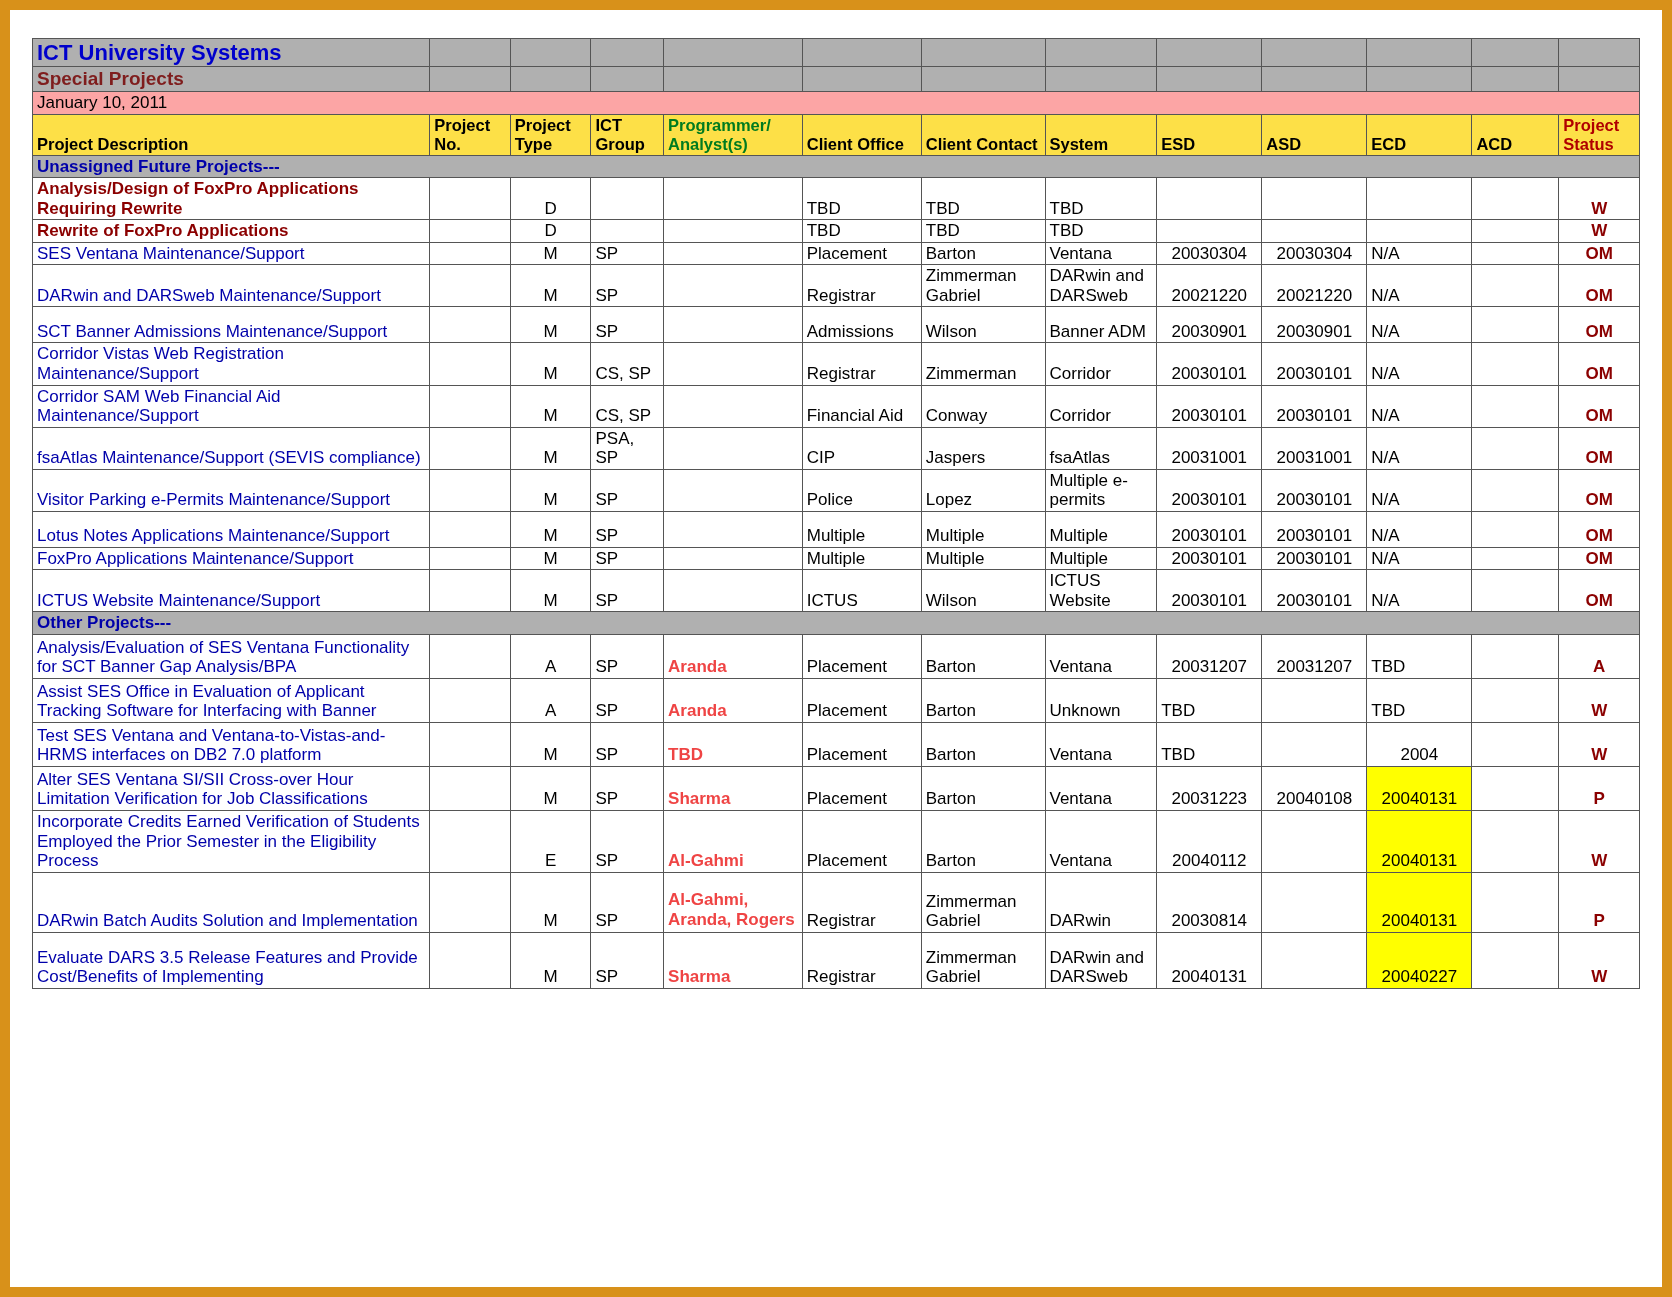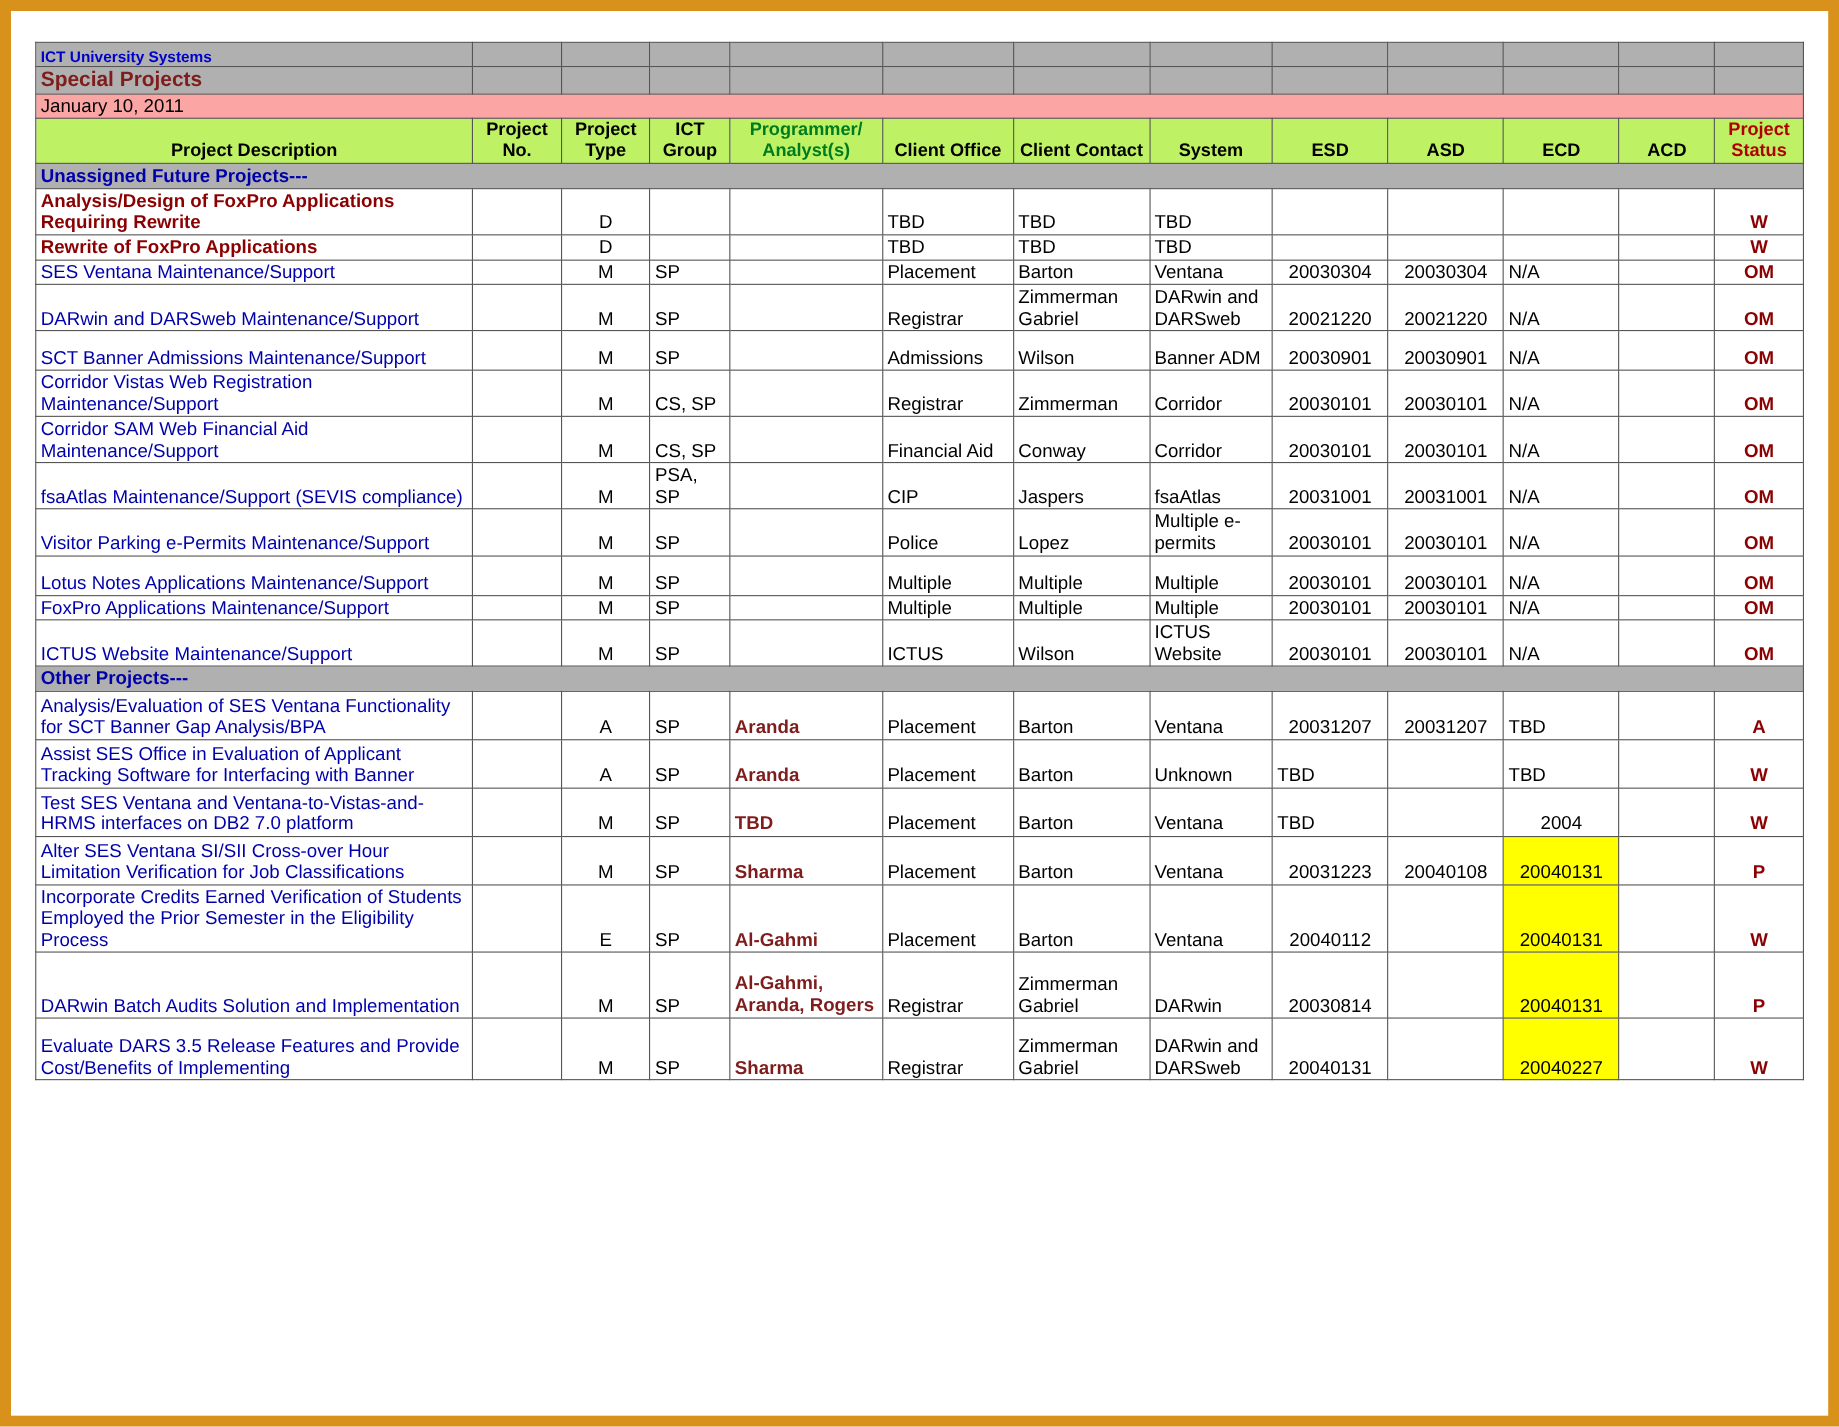--- a/index.html
+++ b/index.html
@@ -27,53 +27,53 @@
     padding: 1px 4px;
     vertical-align: bottom;
     background: #fff;
   }
   .title-bar td {
     background: #b0b0b0;
     font-weight: bold;
   }
   .title-org {
     color: #0000cc;
-    font-size: 14px;
+    font-size: 22px;
   }
   .title-sub {
     color: #7f1d1d;
     font-size: 19px;
   }
   .date-row td {
     background: #fca5a5;
     font-weight: normal;
     color: #000;
   }
   .colhead td {
-    text-align: center;
+    text-align: left;
     font-weight: bold;
     color: #000;
     vertical-align: bottom;
     font-size: 16.5px;
-    background: #bef264;
+    background: #fde047;
   }
   .colhead .prog { color: #007b1f; }
   .colhead .stat { color: #b00000; }
   .section-row td {
     background: #b0b0b0;
     font-weight: bold;
     color: #0000aa;
   }
   .desc {
     color: #0000aa;
     font-weight: normal;
   }
   .desc-red { color: #8b0000; font-weight: bold; }
   .ctr { text-align: center; }
-  .prog-cell { color: #7f1d1d; font-weight: bold; }
+  .prog-cell { color: #ef4444; font-weight: bold; }
   .stat-cell { color: #8b0000; font-weight: bold; text-align: center; }
   .hl { background: #ffff00 !important; }
   .multi-line { line-height: 1.2; }
   .tall { height: 44px; border-radius: 18px; }
   .med { height: 36px; }
   .short { height: 22px; }
   
   .c-desc { width: 320px; }
   .c-no { width: 55px; }
   .c-type { width: 55px; }

